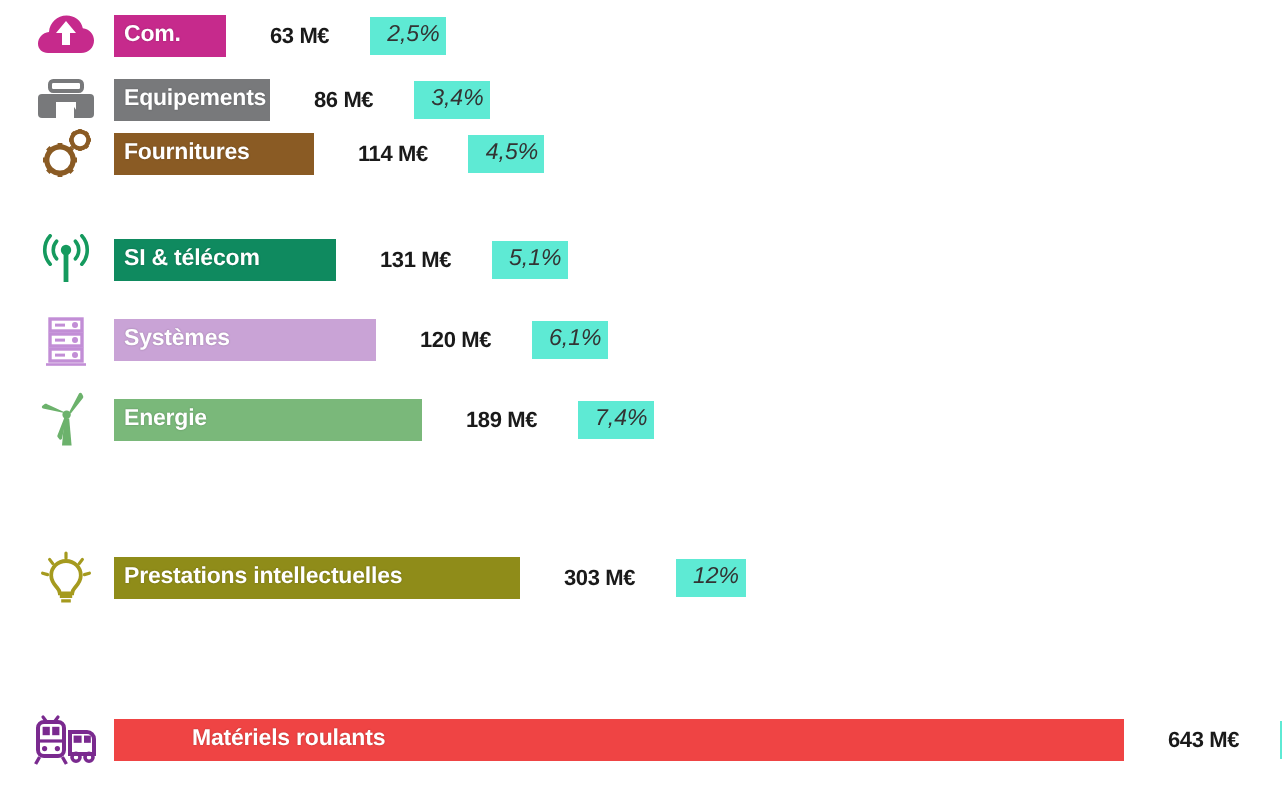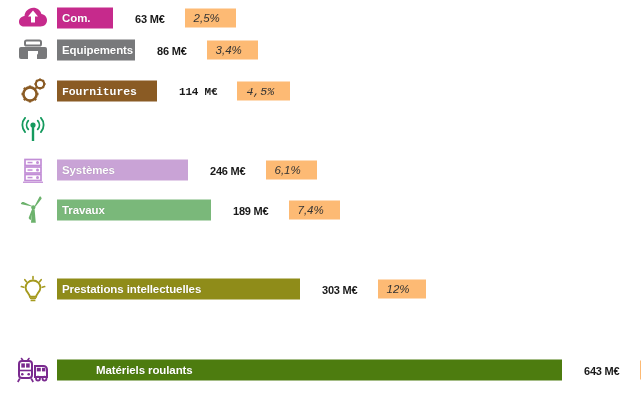--- a/index.html
+++ b/index.html
@@ -72,23 +72,23 @@
     font-weight: 700;
     color: #1a1a1a;
     margin-left: 9px;
     white-space: nowrap;
     letter-spacing: -0.2px;
   }
   .pct {
     font-size: 11.5px;
     font-style: italic;
     color: #333333;
-    background: #fdba74;
+    background: #5eead4;
     margin-left: 7px;
-    padding: 4px 16px 4px 9px;
+    padding: 4px 3px 4px 9px;
     white-space: nowrap;
     line-height: 1;
   }
 </style>
 </head>
 <body>
 
 <div id="chart">
     <div class="row" style="top: 1px;">
       <div class="icon-cell">
@@ -115,21 +115,21 @@
         </svg>
       </div>
       <div class="bar-wrap">
         <div class="bar" style="background: rgb(120, 121, 123); width: 78px;">
           <span class="bar-label">Equipements</span>
         </div>
         <span class="value">86 M€</span>
         <span class="pct">3,4%</span>
       </div>
     </div>
-    <div class="row" style="top: 74px; font-family: Liberation Mono, monospace;">
+    <div class="row" style="top: 60px;">
       <div class="icon-cell">
         <svg width="30" height="26" viewBox="0 0 30 26">
           <circle cx="22" cy="6" r="4.2" fill="none" stroke="#8A5B24" stroke-width="2.2"></circle>
           <g stroke="#8A5B24" stroke-width="1.8">
             <path d="M22 0.5v2M22 9.5v2M16.5 6h2M25.5 6h2M18.1 2.1l1.4 1.4M24.5 8.5l1.4 1.4M25.9 2.1l-1.4 1.4M19.5 8.5l-1.4 1.4"></path>
           </g>
           <circle cx="12" cy="16" r="6.6" fill="none" stroke="#8A5B24" stroke-width="2.6"></circle>
           <g stroke="#8A5B24" stroke-width="2.4">
             <path d="M12 7.5v2.5M12 22v2.5M3.5 16H6M18 16h2.5M5.9 9.9l1.8 1.8M16.3 20.3l1.8 1.8M18.1 9.9l-1.8 1.8M7.7 20.3l-1.8 1.8"></path>
           </g>
@@ -149,20 +149,27 @@
           <circle cx="15" cy="8" r="2.6" fill="#159A5E"></circle>
           <rect x="13.8" y="9" width="2.4" height="15" fill="#159A5E"></rect>
           <g fill="none" stroke="#159A5E" stroke-width="1.8" stroke-linecap="round">
             <path d="M10.3 3.6A6.6 6.6 0 0 0 10.3 12.4"></path>
             <path d="M19.7 3.6a6.6 6.6 0 0 1 0 8.8"></path>
             <path d="M7.1 0.9a10.6 10.6 0 0 0 0 14.2"></path>
             <path d="M22.9 0.9a10.6 10.6 0 0 1 0 14.2"></path>
           </g>
         </svg>
       </div>
+      <div class="bar-wrap">
+        <div class="bar" style="background: rgb(15, 138, 95); width: 111px;">
+          <span class="bar-label">SI &amp; télécom</span>
+        </div>
+        <span class="value">131 M€</span>
+        <span class="pct">5,1%</span>
+      </div>
     </div>
     <div class="row" style="top: 153px; text-align: right;">
       <div class="icon-cell">
         <svg width="28" height="26" viewBox="0 0 28 26">
           <g fill="none" stroke="#C28ED6" stroke-width="1.7">
             <rect x="6" y="2.5" width="16" height="6"></rect>
             <rect x="6" y="10" width="16" height="6"></rect>
             <rect x="6" y="17.5" width="16" height="6"></rect>
           </g>
           <g fill="#C28ED6">
@@ -173,56 +180,56 @@
             <circle cx="18.5" cy="13" r="1.5"></circle>
             <circle cx="18.5" cy="20.5" r="1.5"></circle>
           </g>
           <rect x="4" y="24.6" width="20" height="1.3" fill="#C28ED6"></rect>
         </svg>
       </div>
       <div class="bar-wrap">
         <div class="bar" style="background: rgb(201, 163, 214); width: 131px;">
           <span class="bar-label">Systèmes</span>
         </div>
-        <span class="value">246 M€</span>
+        <span class="value">120 M€</span>
         <span class="pct">6,1%</span>
       </div>
     </div>
     <div class="row" style="top: 193px;">
       <div class="icon-cell">
         <svg width="30" height="28" viewBox="0 0 30 28">
           <path d="M14.2 10.5L3.5 8.2c-.6-.1-.8-.9-.3-1.3l1-.8c.4-.3 1-.3 1.4 0l9 4.1z" fill="#6CB26C"></path>
           <path d="M16.5 10.2l5-9.4c.3-.5 1.1-.5 1.4 0l.6 1.1c.2.4.2.9-.1 1.2l-6 7.7z" fill="#6CB26C"></path>
           <path d="M15.2 12.8l-2.2 10.5c-.1.6-.9.8-1.3.3l-.8-1c-.3-.4-.3-1 0-1.4l3.4-8.7z" fill="#6CB26C"></path>
           <circle cx="15.3" cy="11.4" r="2.1" fill="#6CB26C"></circle>
           <path d="M14.2 13.2h2.4l1.2 13.5h-4.8z" fill="#6CB26C"></path>
         </svg>
       </div>
       <div class="bar-wrap">
         <div class="bar" style="background: rgb(122, 184, 122); width: 154px;">
-          <span class="bar-label">Travaux</span>
+          <span class="bar-label">Energie</span>
         </div>
         <span class="value">189 M€</span>
         <span class="pct">7,4%</span>
       </div>
     </div>
     <div class="row" style="top: 272px;">
       <div class="icon-cell">
         <svg width="30" height="28" viewBox="0 0 30 28">
           <g stroke="#A59A1E" stroke-width="1.6" stroke-linecap="round">
             <path d="M15 1.5v2.6M6.8 4.7l1.6 2.1M23.2 4.7l-1.6 2.1M3.3 11.6l2.5.7M26.7 11.6l-2.5.7"></path>
           </g>
           <path d="M15 5.5c-4.2 0-7.4 3.2-7.4 7.2 0 2.8 1.6 4.6 2.9 6.1.9 1 1.3 1.8 1.4 2.9h6.2c.1-1.1.5-1.9 1.4-2.9 1.3-1.5 2.9-3.3 2.9-6.1 0-4-3.2-7.2-7.4-7.2z" fill="none" stroke="#A59A1E" stroke-width="1.9"></path>
           <g stroke="#A59A1E" stroke-width="1.6">
             <path d="M11.9 23.2h6.2M12.6 25.4h4.8"></path>
           </g>
         </svg>
       </div>
       <div class="bar-wrap">
-        <div class="bar" style="background: rgb(143, 140, 25); width: 243px;">
+        <div class="bar" style="background: rgb(143, 140, 25); width: 203px;">
           <span class="bar-label">Prestations intellectuelles</span>
         </div>
         <span class="value">303 M€</span>
         <span class="pct">12%</span>
       </div>
     </div>
     <div class="row" style="top: 353px;">
       <div class="icon-cell">
         <svg width="34" height="28" viewBox="0 0 34 28">
           <g stroke="#7A2A8F" stroke-width="1.6" stroke-linecap="round">
@@ -236,20 +243,20 @@
           <circle cx="12.7" cy="18.3" r="1.3" fill="#7A2A8F"></circle>
           <path d="M3.8 22.5l-2 3.5M15.2 22.5l2 3.5" stroke="#7A2A8F" stroke-width="1.7"></path>
           <path d="M19 10h8.5c2 0 3.5 1.6 3.5 3.5v7.5h-12z" fill="none" stroke="#7A2A8F" stroke-width="2"></path>
           <rect x="20.8" y="11.8" width="4" height="3.6" fill="#7A2A8F"></rect>
           <rect x="26" y="11.8" width="3.4" height="3.6" fill="#7A2A8F"></rect>
           <circle cx="22" cy="22.6" r="2" fill="none" stroke="#7A2A8F" stroke-width="1.8"></circle>
           <circle cx="28.5" cy="22.6" r="2" fill="none" stroke="#7A2A8F" stroke-width="1.8"></circle>
         </svg>
       </div>
       <div class="bar-wrap">
-        <div class="bar" style="background: #4d7c0f; width: 505px; padding-left: 39px;">
+        <div class="bar" style="background: #ef4444; width: 505px; padding-left: 39px;">
           <span class="bar-label">Matériels roulants</span>
         </div>
         <span class="value">643 M€</span>
         <span class="pct">25%</span>
       </div>
     </div>
   </div>
 
 </body></html>

